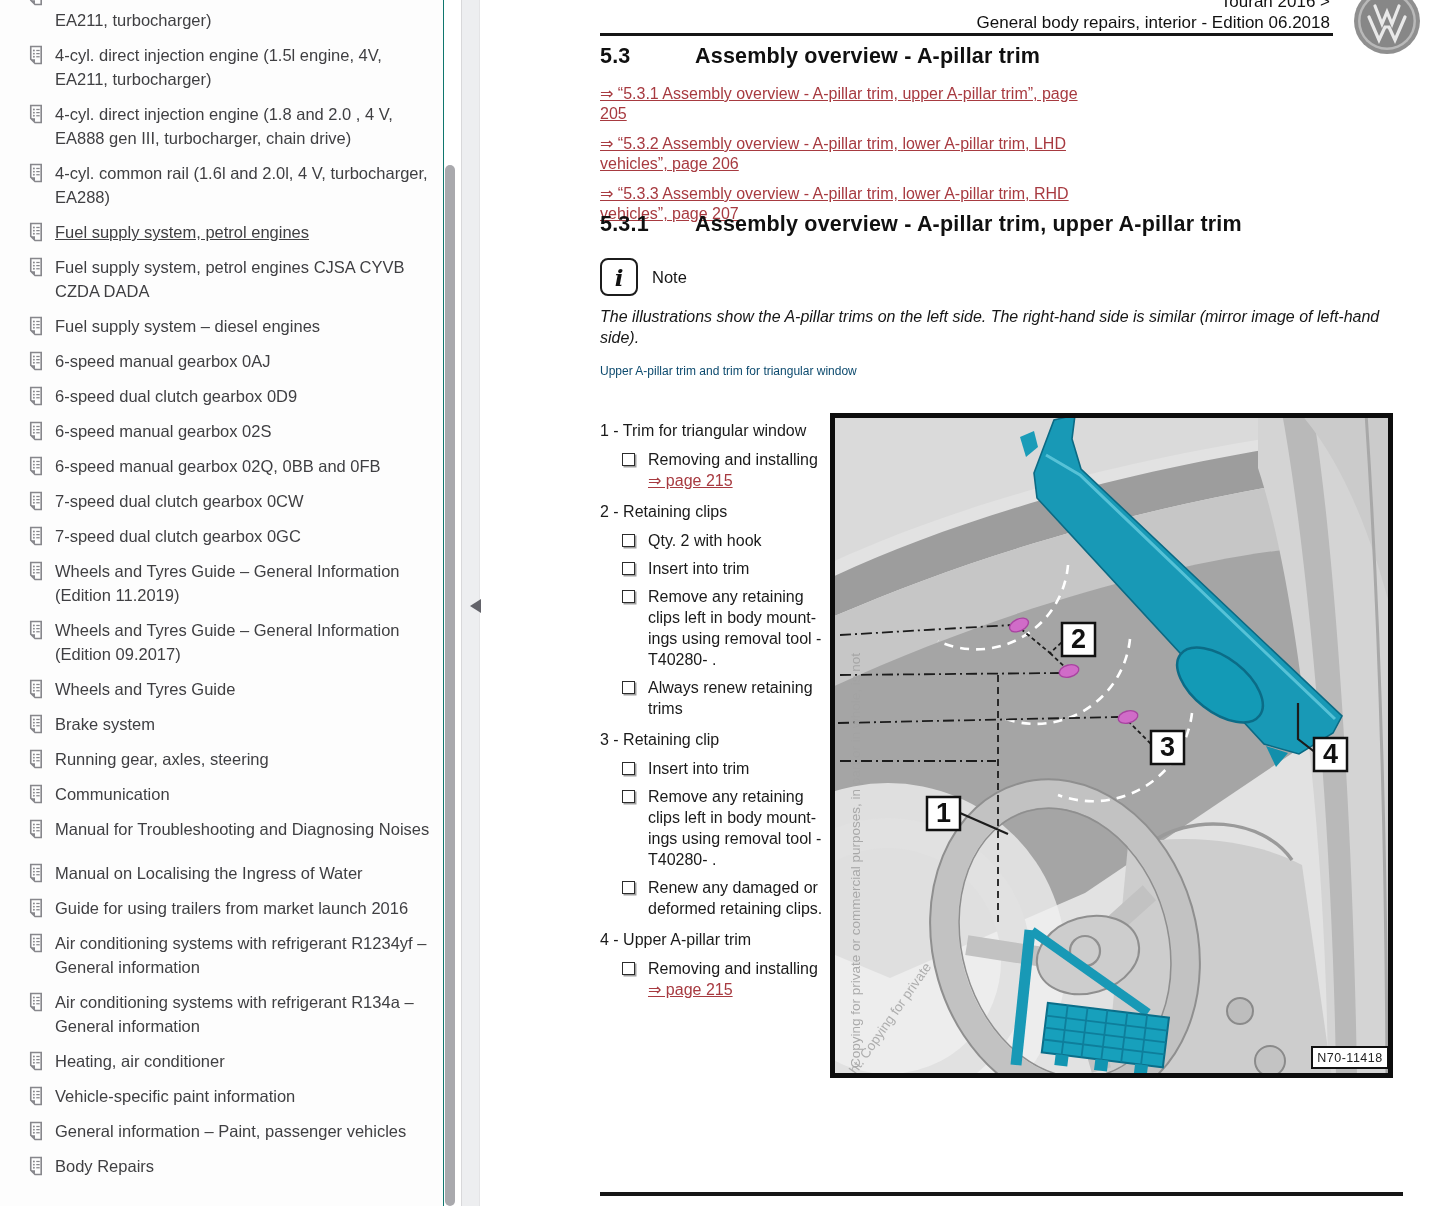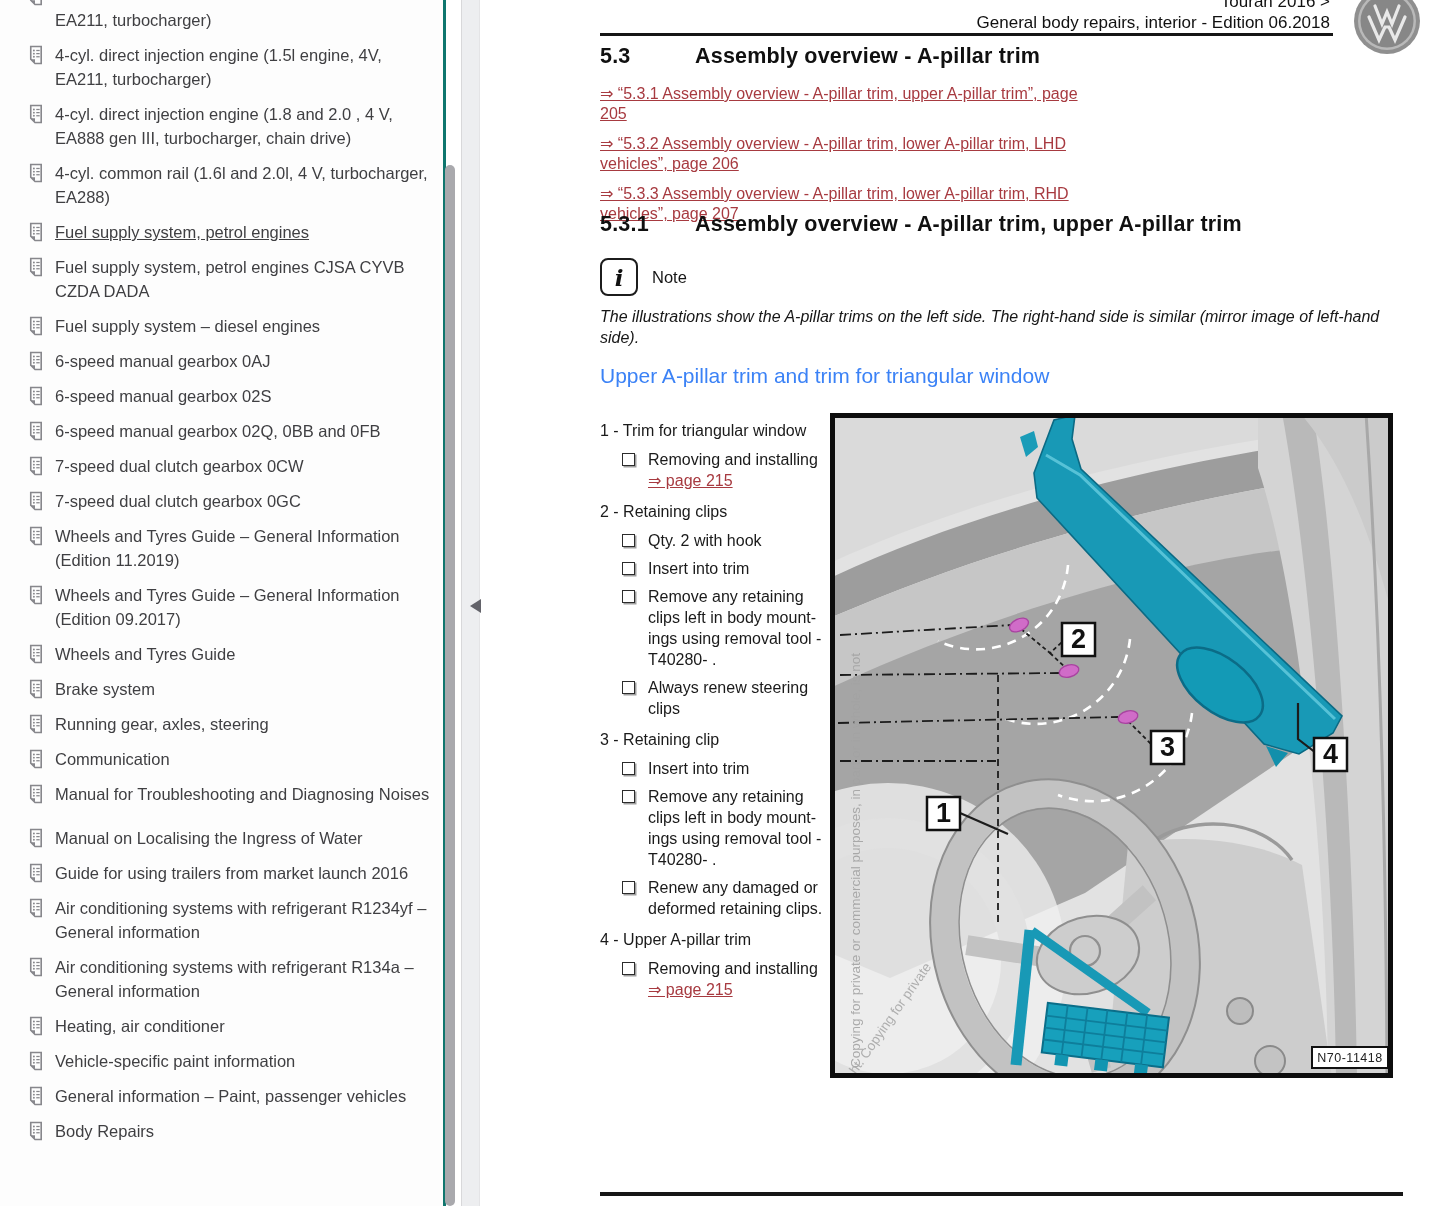--- a/index.html
+++ b/index.html
@@ -1,21 +1,21 @@
 <!DOCTYPE html>
 <html><head>
 <meta charset="utf-8">
 <style>
   html,body{margin:0;padding:0;background:#fff;}
   #screen{position:relative;width:1445px;height:1206px;overflow:hidden;background:#fff;
           font-family:"Liberation Sans","DejaVu Sans",sans-serif;color:#1d1d1f;}
 
   
   .sidebar{position:absolute;left:0;top:0;width:443px;height:1206px;background:#fdfdfd;
-           border-right:3px solid #0f766e;overflow:hidden;}
+           border-right:1px solid #0f766e;overflow:hidden;}
   .sb-list{position:absolute;top:-16px;left:0;right:6px;padding-left:26px;}
   .sb-item{display:flex;gap:10px;margin-bottom:11px;font-size:16.5px;line-height:24px;color:#3f3f42;cursor:default;}
   .sb-item .doc-ic{width:19px;height:22px;flex:0 0 19px;margin-top:1px;}
   .sb-label{display:block;}
   .sb-item.selected .sb-label{text-decoration:underline;}
   .sb-item.gap-top{margin-top:20px;text-align:right;}
   .cutline{display:block;height:24px;}
 
   
   .sb-scrollbar{position:absolute;left:444px;top:0;width:13px;height:1206px;}
@@ -41,21 +41,21 @@
             text-decoration:underline;cursor:pointer;}
 
   .note-row{position:absolute;top:258px;left:0;display:flex;align-items:center;gap:14px;}
   .note-icon{width:34px;height:34px;border:2.5px solid #1c1c1c;border-radius:8px;display:flex;
              align-items:center;justify-content:center;
              font-family:"DejaVu Serif","Liberation Serif",serif;font-style:italic;font-weight:bold;
              font-size:23px;color:#111;}
   .note-label{font-size:16.5px;color:#161616;}
 
   .ital{position:absolute;top:306px;left:0;width:798px;font-style:italic;font-size:16px;line-height:21px;color:#161616;}
-  .cap{position:absolute;top:364px;left:0;font-size:21px;color:#3b82f6;}
+  .cap{position:absolute;top:364px;left:0;font-size:12px;color:#0c4a6e;}
 
   .parts{position:absolute;top:420px;left:0;width:240px;font-size:16px;color:#1a1a1a;}
   .part-head{margin-top:10px;line-height:22px;}
   .part-head:first-child{margin-top:0;}
   .part-bullet{display:flex;gap:13px;margin-top:7px;padding-left:22px;line-height:21px;}
   .chk{flex:0 0 11px;width:11px;height:11px;margin-top:4px;border:1.6px solid #2c2c2c;
        box-shadow:1.5px 1.5px 0 #9f9f9f;background:#fff;}
   .bullet-text{display:block;}
   a.page-link{display:inline-block;color:#a73a40;text-decoration:underline;cursor:pointer;}
 
@@ -132,20 +132,26 @@
       <div class="sb-item">
         <svg class="doc-ic" viewBox="0 0 20 22">
             <use href="#icon-doc"></use>
           </svg>
         <span class="sb-label">6-speed manual gearbox 0AJ</span>
       </div>
       <div class="sb-item">
         <svg class="doc-ic" viewBox="0 0 20 22">
             <use href="#icon-doc"></use>
           </svg>
+        <span class="sb-label">6-speed dual clutch gearbox 0D9</span>
+      </div>
+      <div class="sb-item">
+        <svg class="doc-ic" viewBox="0 0 20 22">
+            <use href="#icon-doc"></use>
+          </svg>
         <span class="sb-label">6-speed manual gearbox 02S</span>
       </div>
       <div class="sb-item">
         <svg class="doc-ic" viewBox="0 0 20 22">
             <use href="#icon-doc"></use>
           </svg>
         <span class="sb-label">6-speed manual gearbox 02Q, 0BB and 0FB</span>
       </div>
       <div class="sb-item">
         <svg class="doc-ic" viewBox="0 0 20 22">
@@ -315,21 +321,21 @@
       <div class="part-bullet">
         <span class="chk"></span>
         <span class="bullet-text">Insert into trim</span>
       </div>
       <div class="part-bullet">
         <span class="chk"></span>
         <span class="bullet-text">Remove any retaining clips left in body mount-ings using removal tool - T40280- .</span>
       </div>
       <div class="part-bullet">
         <span class="chk"></span>
-        <span class="bullet-text">Always renew steering clips</span>
+        <span class="bullet-text">Always renew retaining trims</span>
       </div>
       <div class="part-head">3 - Retaining clip</div>
       <div class="part-bullet">
         <span class="chk"></span>
         <span class="bullet-text">Insert into trim</span>
       </div>
       <div class="part-bullet">
         <span class="chk"></span>
         <span class="bullet-text">Remove any retaining clips left in body mount-ings using removal tool - T40280- .</span>
       </div>

